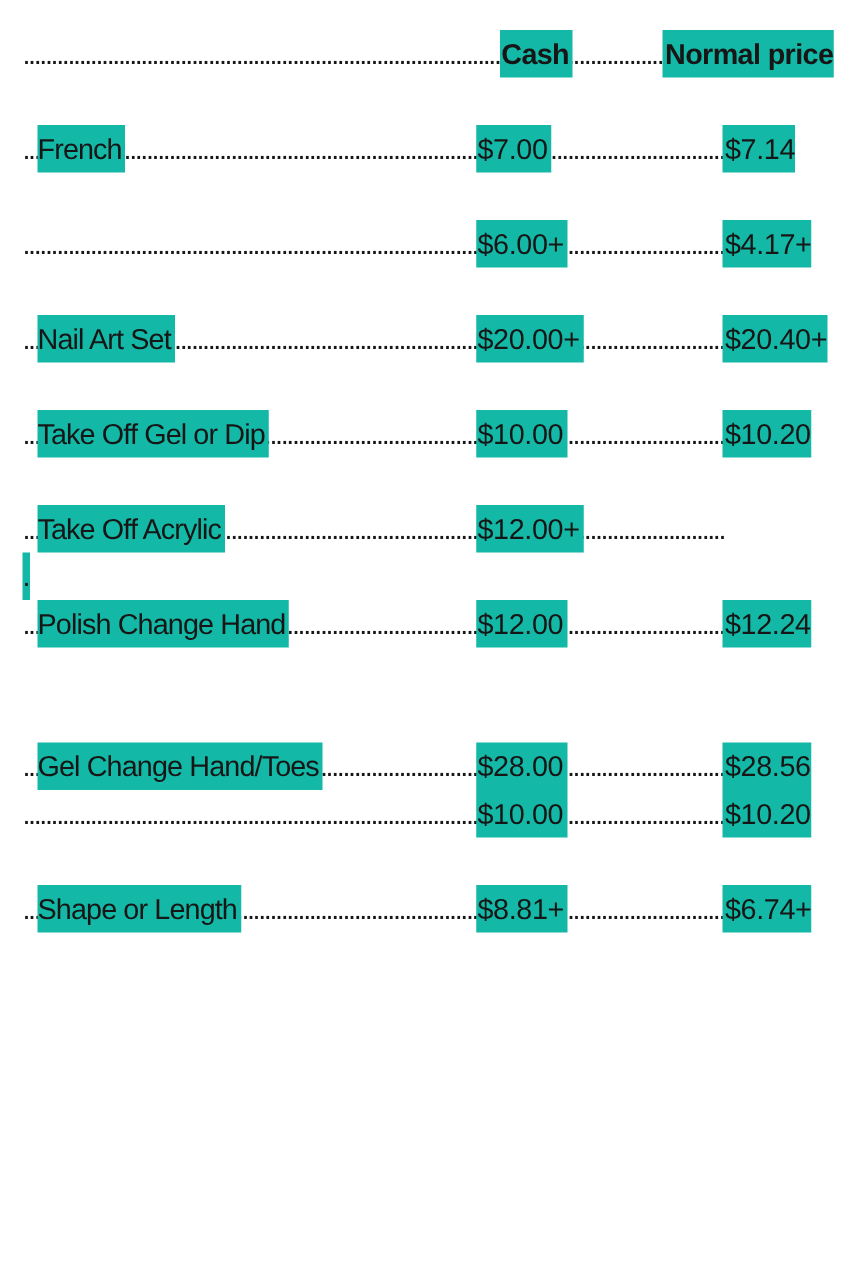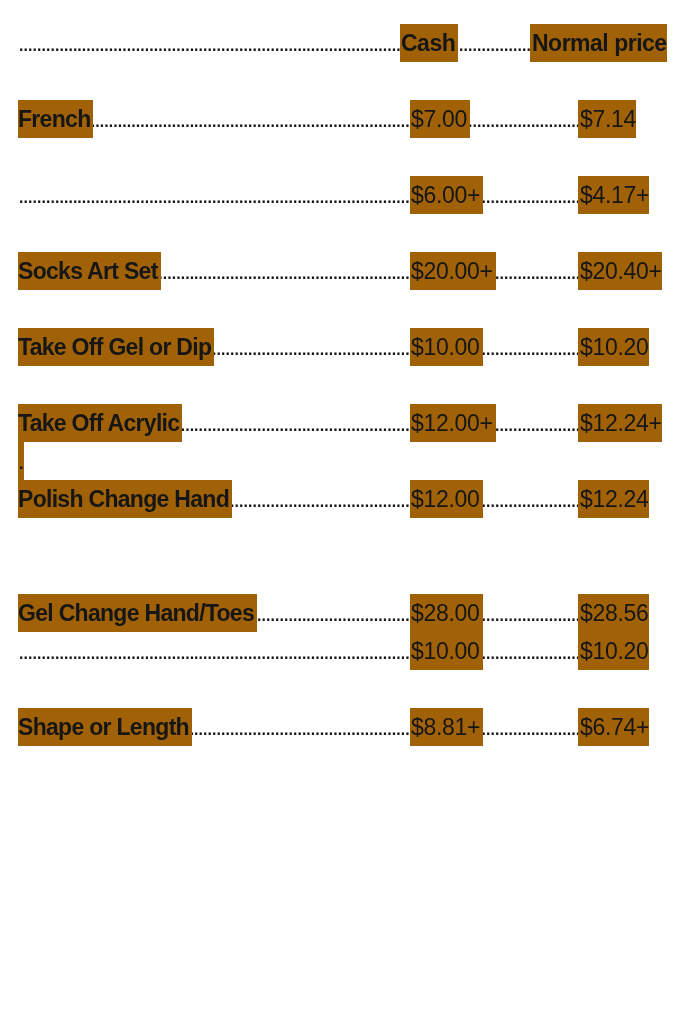--- a/index.html
+++ b/index.html
@@ -38,25 +38,25 @@
   .lead::after {
     content: "..........................................................................................................................................................";
   }
   .line.header .lead { width: 514px; }
   
   .txt {
     position: absolute;
     top: 0;
     line-height: 38px;
     white-space: nowrap;
-    background: #a16207;
+    background: #14b8a6;
     z-index: 1;
   }
-  .label  { left: 0; font-weight: 700; letter-spacing: -0.7px; padding-right: 3px; }
-  .cash   { left: 392px; letter-spacing: -0.3px; padding-right: 3px; padding-left: 1px; }
+  .label  { left: 12px; font-weight: 400; letter-spacing: -0.7px; padding-right: 3px; }
+  .cash   { left: 363px; letter-spacing: -0.3px; padding-right: 3px; padding-left: 1px; }
   .normal { left: 560px; letter-spacing: -0.3px; padding-left: 2px; }
   .hcash  { left: 382px; font-weight: 700; letter-spacing: -0.5px; padding-right: 3px; padding-left: 1px; }
   .hnormal{ left: 512px; font-weight: 700; letter-spacing: -0.5px; padding-left: 2px; }
   .stray  { left: 0; }
 </style>
 </head>
 <body>
 
 <div class="doc">
 
@@ -80,41 +80,40 @@
   <div class="line">
     <span class="lead"></span>
     <span class="txt cash">$6.00+</span>
     <span class="txt normal">$4.17+</span>
   </div>
 
   <div class="line"></div>
 
   <div class="line">
     <span class="lead"></span>
-    <span class="txt label">Socks Art Set</span>
+    <span class="txt label">Nail Art Set</span>
     <span class="txt cash">$20.00+</span>
     <span class="txt normal">$20.40+</span>
   </div>
 
   <div class="line"></div>
 
   <div class="line">
     <span class="lead"></span>
     <span class="txt label">Take Off Gel or Dip</span>
     <span class="txt cash">$10.00</span>
     <span class="txt normal">$10.20</span>
   </div>
 
   <div class="line"></div>
 
   <div class="line">
     <span class="lead"></span>
     <span class="txt label">Take Off Acrylic</span>
     <span class="txt cash">$12.00+</span>
-    <span class="txt normal">$12.24+</span>
   </div>
 
   <div class="line">
     <span class="txt stray">.</span>
   </div>
 
   <div class="line">
     <span class="lead"></span>
     <span class="txt label">Polish Change Hand</span>
     <span class="txt cash">$12.00</span>

